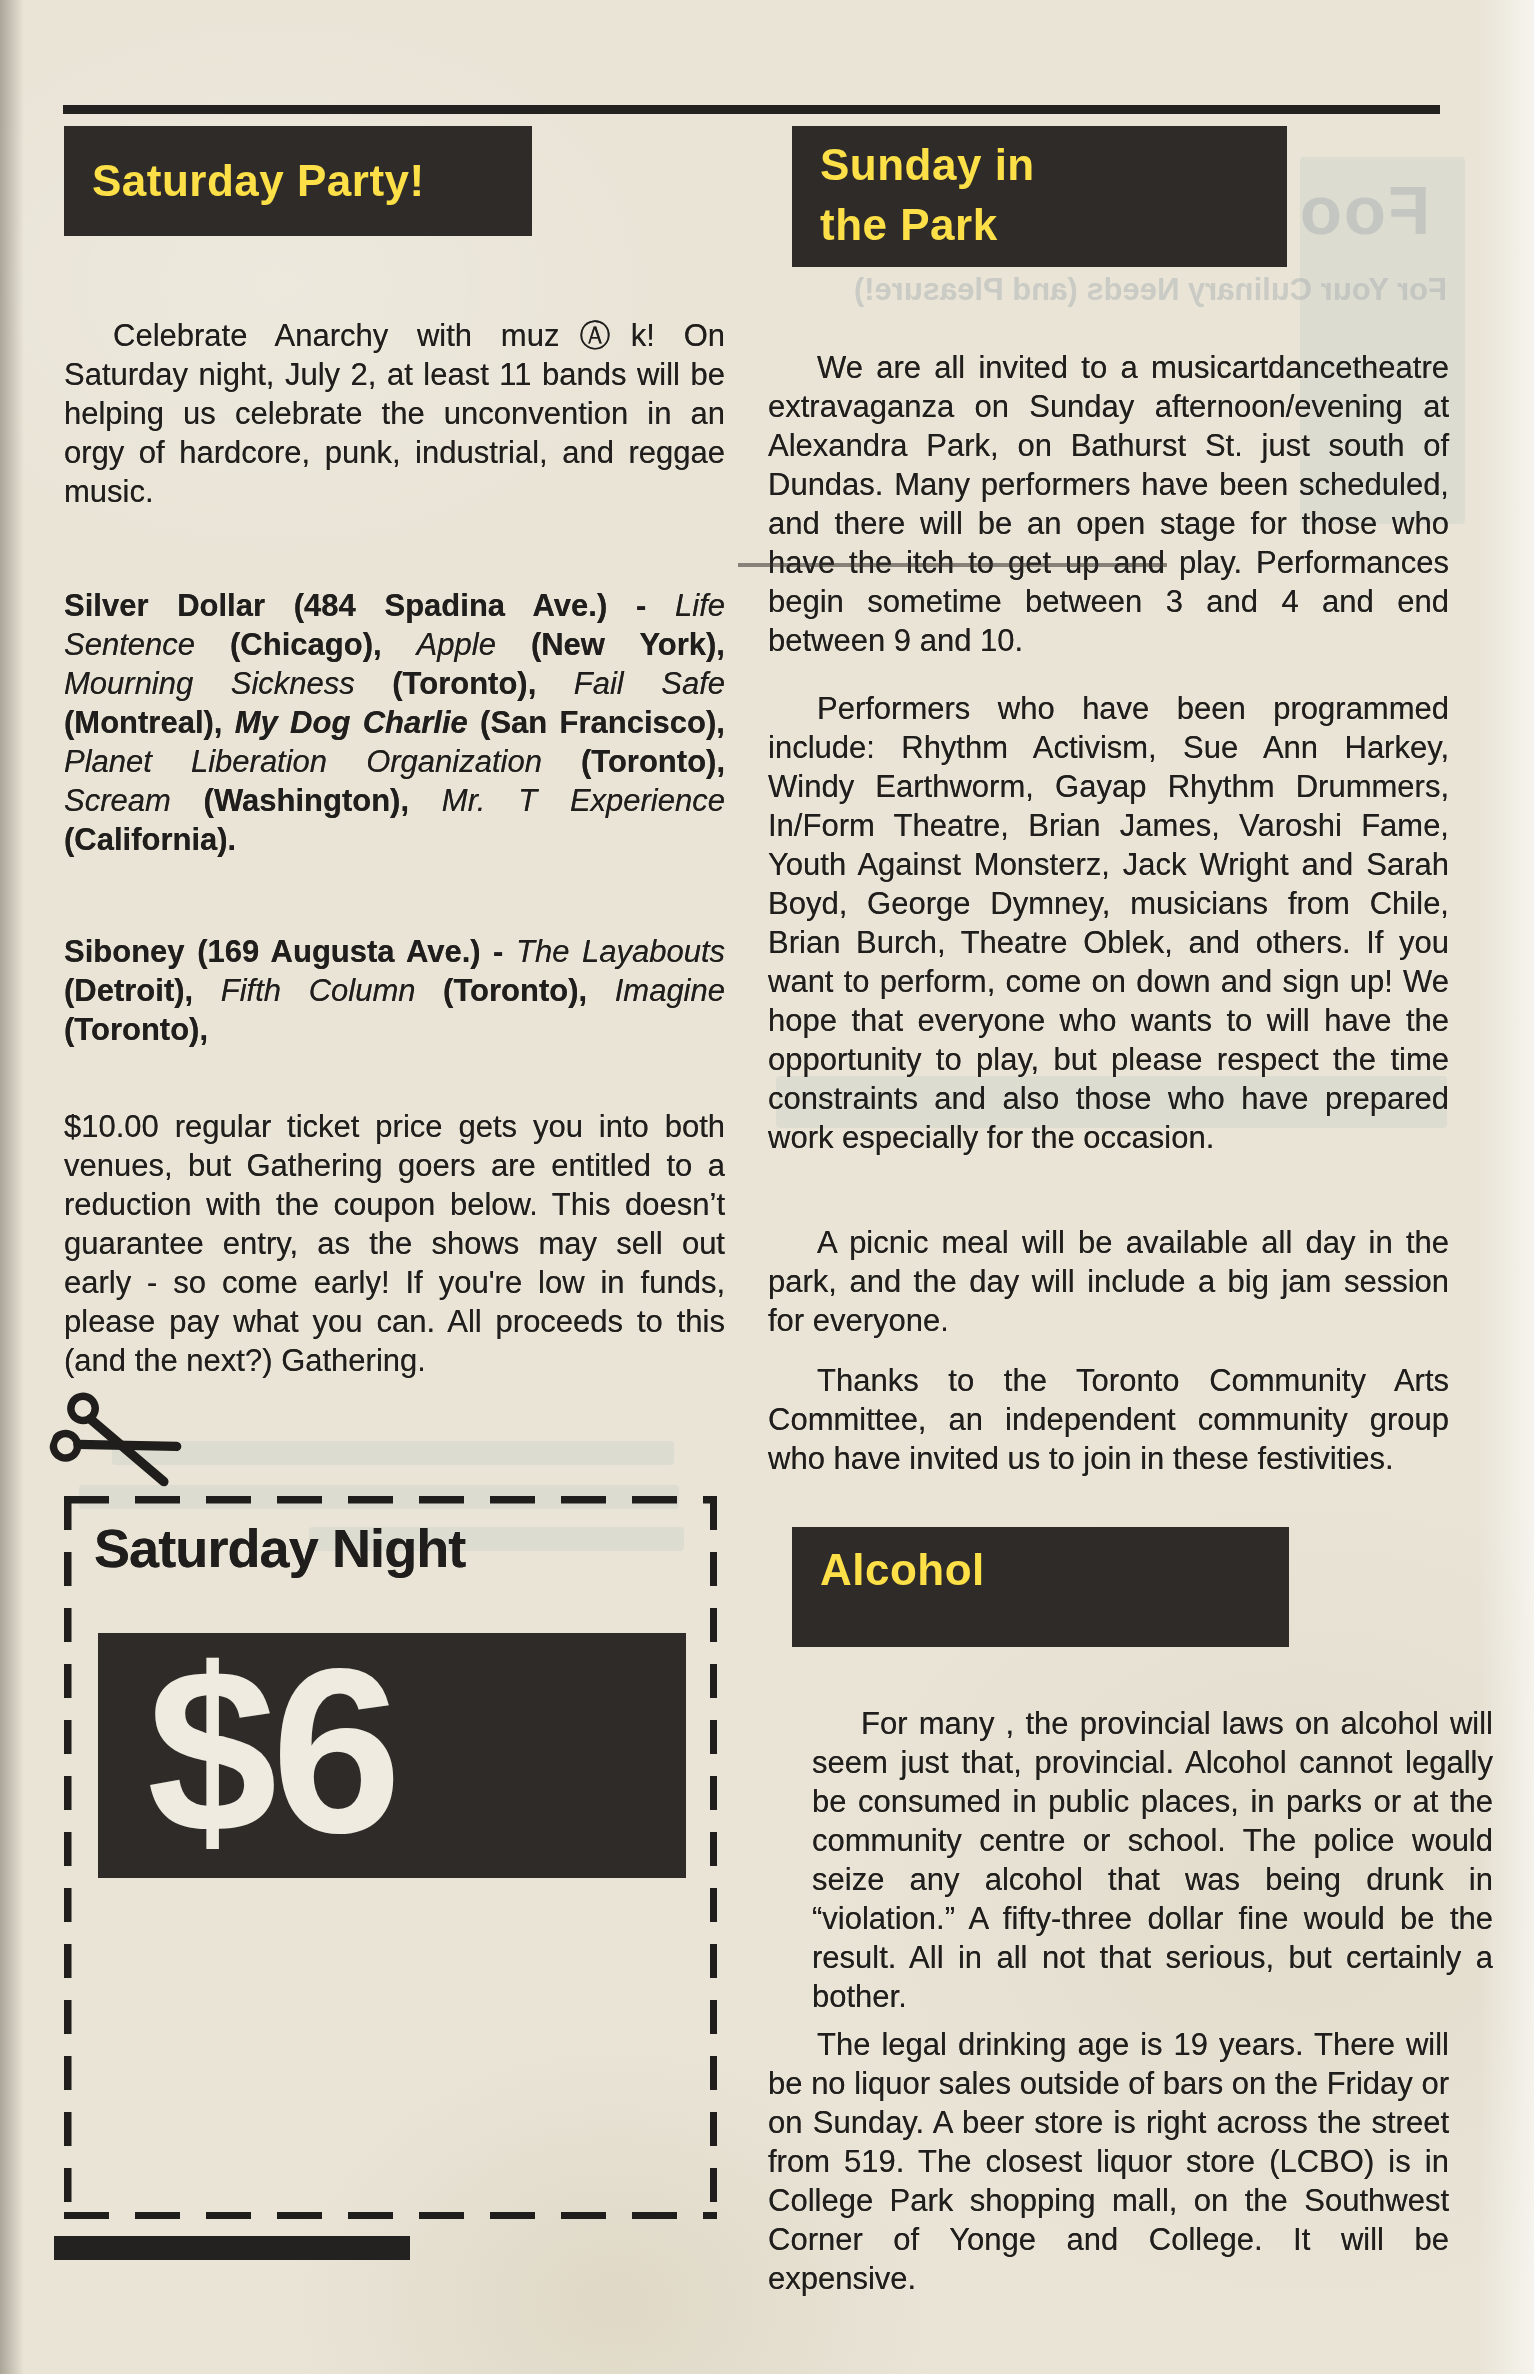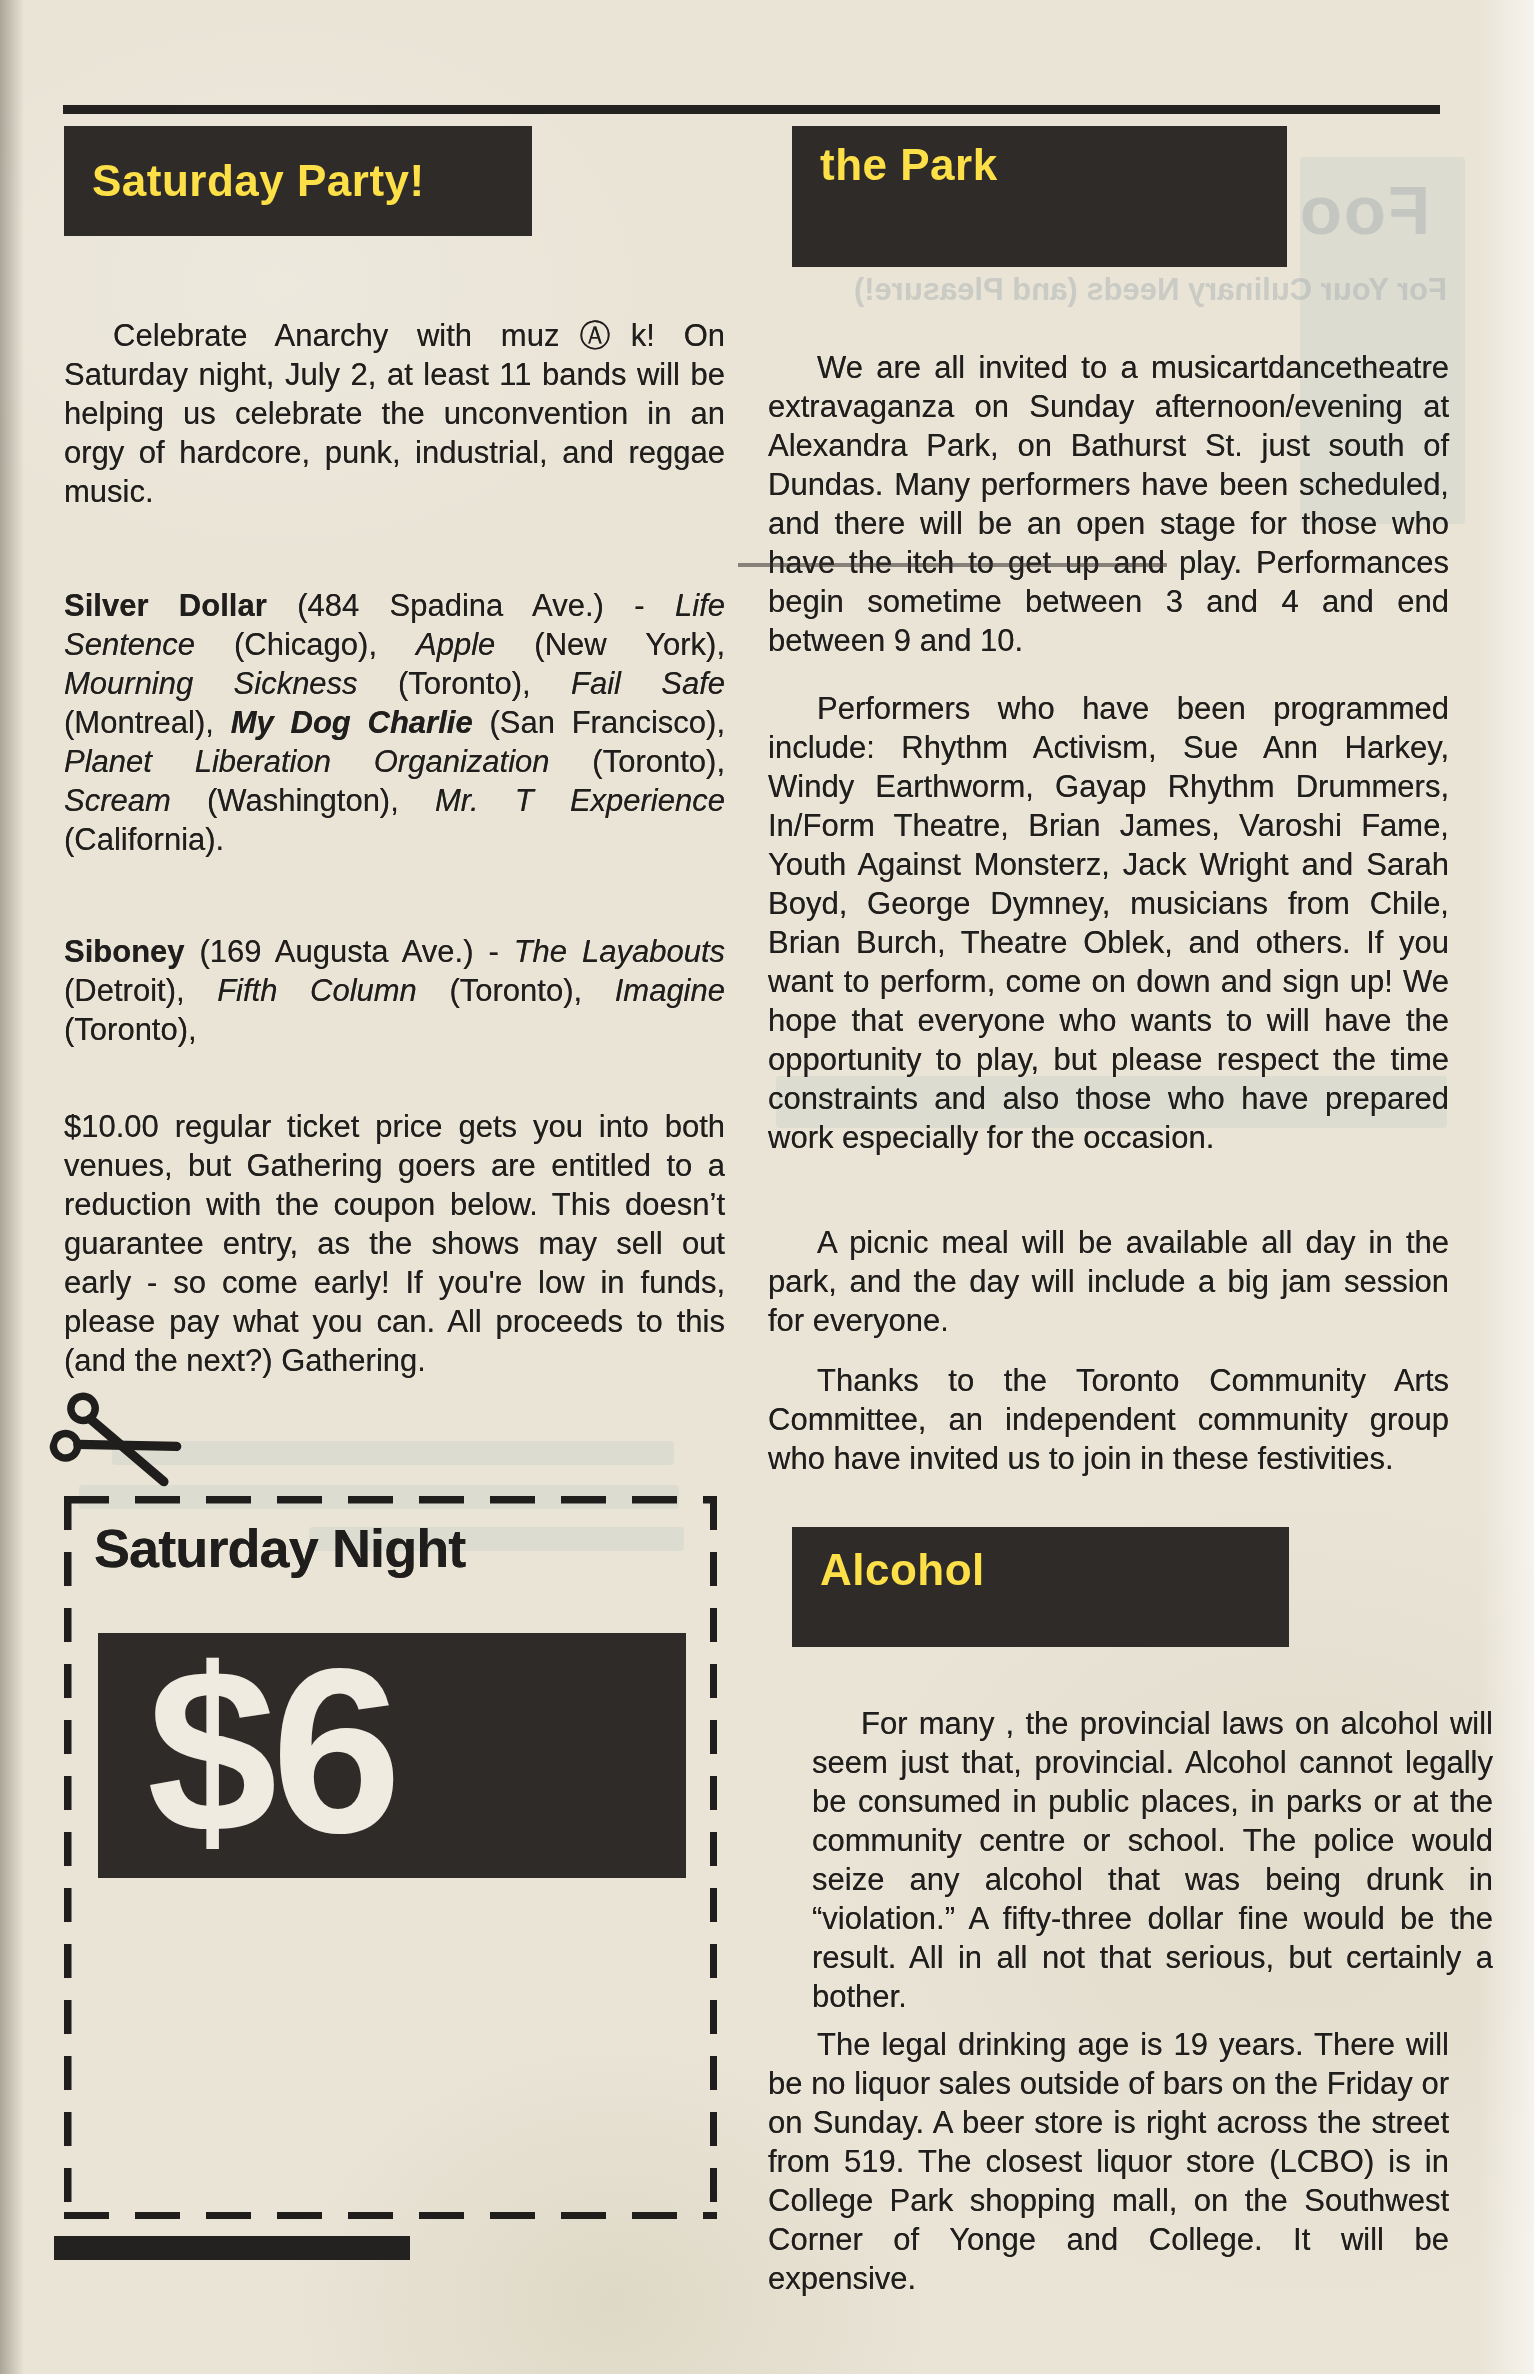--- a/index.html
+++ b/index.html
@@ -38,21 +38,21 @@
   .box-alc{left:792px;top:1527px;width:497px;height:120px;line-height:86px;}
   
   .bodytext{position:absolute;font-size:31px;line-height:39px;text-align:justify;
     color:#1f1e1c;text-shadow:0 0 0.6px rgba(25,24,22,0.75);}
   .ind{text-indent:49px;}
   .lcol{left:64px;width:661px;}
   .rcol{left:768px;width:681px;}
   .p-l1{top:285px;} .p-l2{top:555px;} .p-l3{top:901px;} .p-l4{top:1076px;}
   .p-r1{top:317px;} .p-r2{top:658px;} .p-r3{top:1192px;} .p-r4{top:1330px;}
   .p-a1{top:1673px;margin-left:44px;} .p-a2{top:1994px;}
-  .run-r{font-style:normal;font-weight:normal;}
+  .run-r{font-style:normal;font-weight:bold;}
   .run-b{font-weight:bold;}
   .run-i{font-style:italic;}
   .run-bi{font-weight:bold;font-style:italic;}
   
   .strike-artifact{position:absolute;left:738px;top:563px;width:429px;height:3.7px;
     background:rgba(52,50,46,0.55);}
   
   .coupon{position:absolute;left:64px;top:1496px;width:653px;height:723px;
     background-image:
       repeating-linear-gradient(to right,#1f1e1c 0 45px,transparent 45px 71px),
@@ -119,20 +119,21 @@
   <div class="coupon">
     <div class="coupon-title">Saturday Night</div>
     <div class="price-box">
       <span class="price-text">$6</span>
     </div>
   </div>
   <div class="bar-bottom"></div>
 
   <section>
     <div class="headbox box-sun">
+      <span class="pad">Sunday in</span>
       <span class="pad">the Park</span>
     </div>
 
     <p class="bodytext rcol ind p-r1">We are all invited to a musicartdancetheatre extravaganza on Sunday afternoon/evening at Alexandra Park, on Bathurst St. just south of Dundas. Many performers have been scheduled, and there will be an open stage for those who have the itch to get up and play. Performances begin sometime between 3 and 4 and end between 9 and 10.</p>
     <div class="strike-artifact"></div>
 
     <p class="bodytext rcol ind p-r2">Performers who have been programmed include: Rhythm Activism, Sue Ann Harkey, Windy Earthworm, Gayap Rhythm Drummers, In/Form Theatre, Brian James, Varoshi Fame, Youth Against Monsterz, Jack Wright and Sarah Boyd, George Dymney, musicians from Chile, Brian Burch, Theatre Oblek, and others. If you want to perform, come on down and sign up! We hope that everyone who wants to will have the opportunity to play, but please respect the time constraints and also those who have prepared work especially for the occasion.</p>
 
     <p class="bodytext rcol ind p-r3">A picnic meal will be available all day in the park, and the day will include a big jam session for everyone.</p>
 

